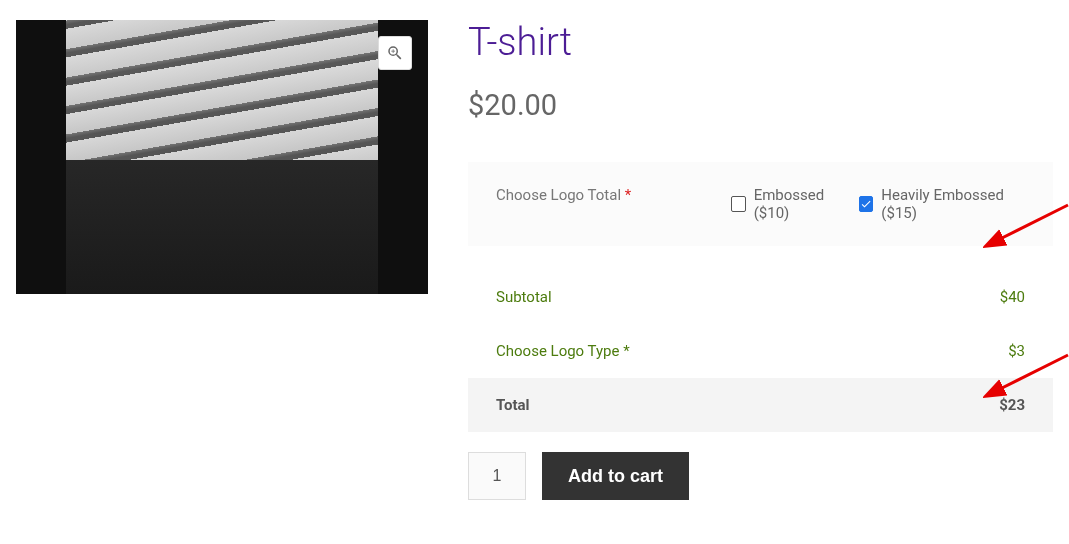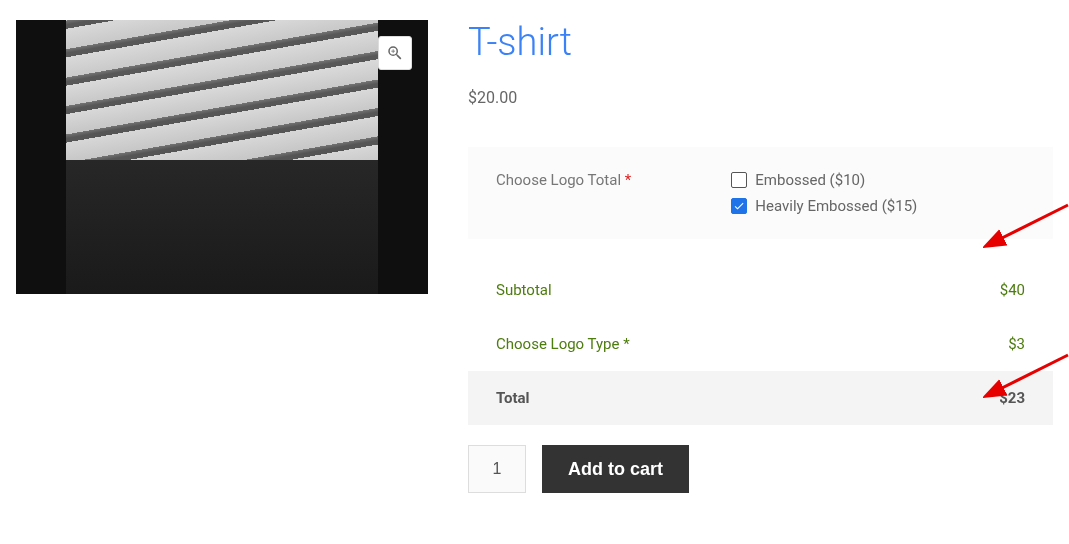--- a/index.html
+++ b/index.html
@@ -113,45 +113,44 @@
       display: flex;
       align-items: center;
       justify-content: center;
       cursor: pointer;
     }
     .zoom-btn svg { width: 18px; height: 18px; fill: #666; }
 
     .product-title {
       font-size: 38px;
       font-weight: 300;
-      color: #3b82f6;
+      color: #4c1d95;
       margin-bottom: 24px;
     }
     .price {
-      font-size: 16px;
+      font-size: 29px;
       color: #666;
       margin-bottom: 40px;
     }
 
     .option-box {
       background: #fbfbfb;
       padding: 24px 28px;
       display: flex;
       gap: 100px;
       margin-bottom: 24px;
     }
     .option-label {
       color: #777;
       font-size: 15px;
       flex: 0 0 auto;
     }
     .required { color: #d22; }
     .option-choices {
       display: flex;
-      flex-direction: column;
       gap: 8px;
     }
     .choice {
       display: flex;
       align-items: center;
       gap: 8px;
       color: #666;
       font-size: 15px;
     }
     .cb {

